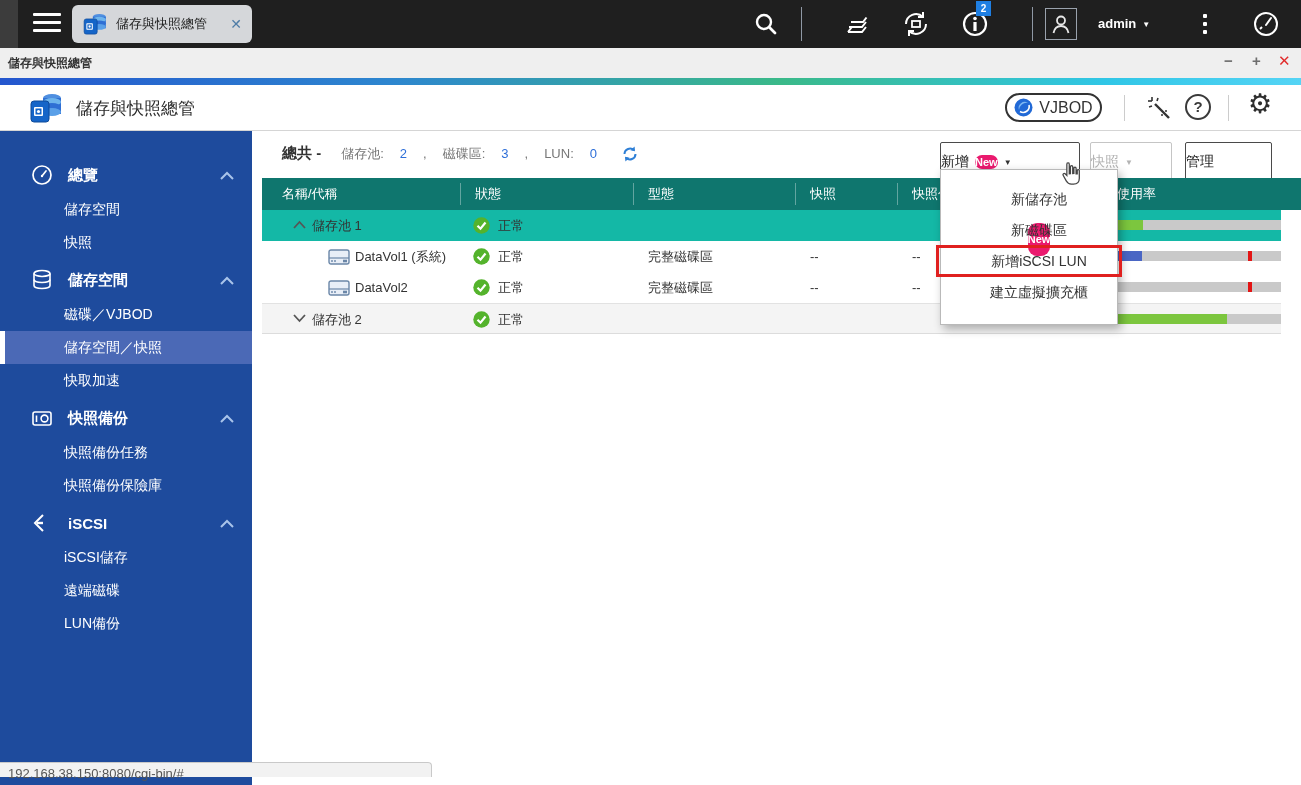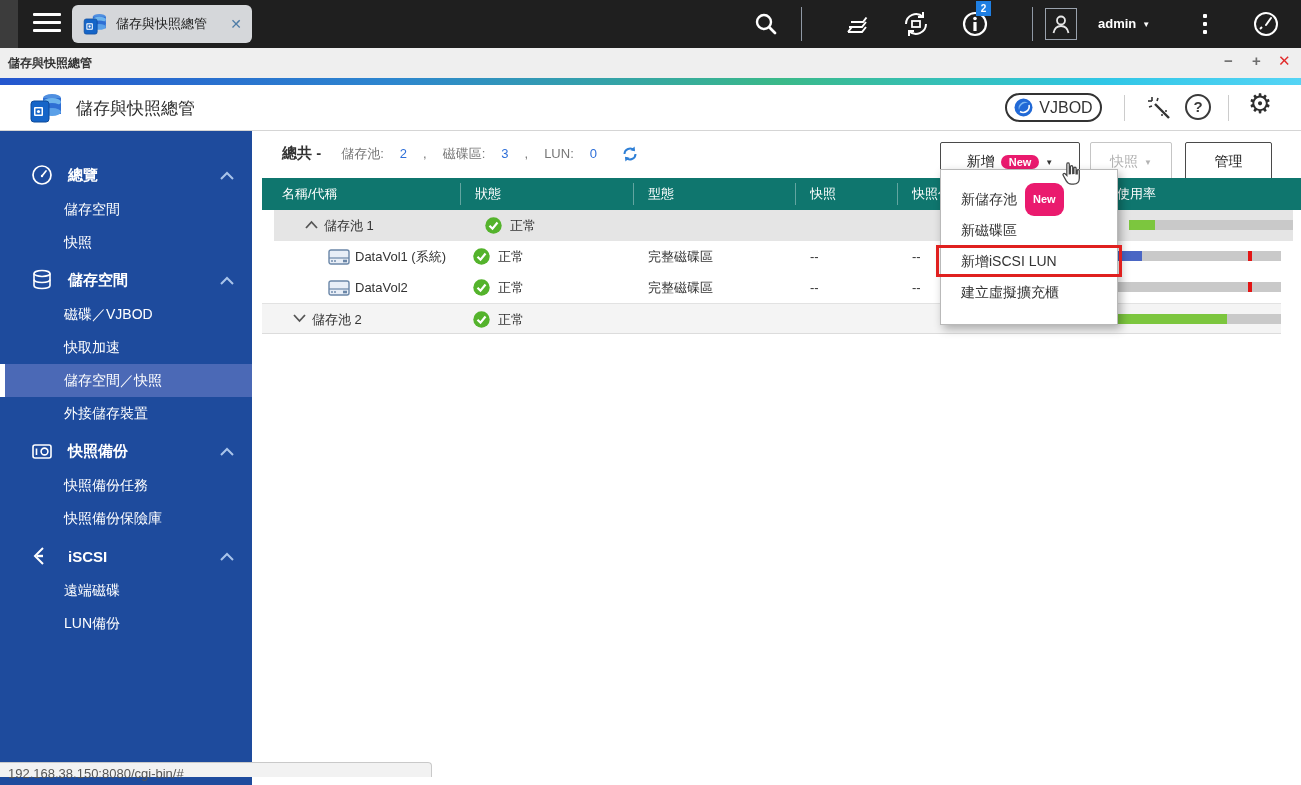--- a/index.html
+++ b/index.html
@@ -53,44 +53,44 @@
   .sitem.selected { background:#4b69b6; }
   .sitem.selected::before { content:""; position:absolute; left:0; top:0; width:5px; height:100%; background:#fff; }
 
   
   .content { position:absolute; left:252px; top:131px; width:1049px; height:654px; background:#fff; }
   .summary { position:absolute; left:30px; top:13px; font-size:13px; color:#777; display:flex; align-items:center; gap:16px; }
   .summary .stitle { font-size:15px; font-weight:bold; color:#333; margin-right:4px; }
   .summary .num { color:#2e6fd8; }
   .refresh { margin-left:8px; cursor:pointer; }
 
-  .btn { position:absolute; top:11px; height:40px; background:#fff; border:1px solid #4a4a4a; border-radius:2px; font-size:14px; color:#222; display:flex; align-items:center; justify-content:center; gap:6px; cursor:pointer; }
+  .btn { position:absolute; top:11px; height:40px; background:#fff; border:1px solid #4a4a4a; border-radius:2px; font-size:14px; color:#222; display:flex; align-items:center; justify-content:flex-start; gap:6px; cursor:pointer; }
   .btn .caret { font-size:8px; color:#333; }
   .btn.disabled { border-color:#c5c5c5; color:#b3b3b3; cursor:default; }
   .btn.disabled .caret { color:#b3b3b3; }
-  .newbadge { background:#ea1a6e; color:#fff; font-size:11px; font-weight:bold; border-radius:9px; padding:1px 8px; }
+  .newbadge { background:#ea1a6e; color:#fff; font-size:11px; font-weight:bold; border-radius:9px; padding:1px 0; }
 
   
   .thead { position:absolute; left:10px; top:47px; width:1208px; height:32px; background:#0f766e; }
   .thcell { position:absolute; top:0; height:32px; line-height:32px; color:#fff; font-size:13px; white-space:nowrap; overflow:hidden; }
   .thsep { position:absolute; top:5px; width:1px; height:22px; background:rgba(255,255,255,0.35); }
   .trow { position:absolute; left:10px; width:1019px; height:31px; background:#fff; }
-  .trow.selected { background:#e5e5e5;margin-left:12px; }
+  .trow.selected { background:#14b8a6; }
   .trow.alt { background:#f4f4f4; border-top:1px solid #e2e2e2; border-bottom:1px solid #dcdcdc; }
   .tcell { position:absolute; top:0; height:31px; line-height:31px; font-size:13px; color:#333; white-space:nowrap; }
   .rowchev { position:absolute; top:10px; cursor:pointer; }
   .statusok { position:absolute; left:211px; top:7px; width:17px; height:17px; }
   .voli { position:absolute; top:8px; left:66px; }
   .usage { position:absolute; left:855px; top:10px; width:164px; height:10px; background:#c9c9c9; }
   .usage .fill { position:absolute; left:0; top:0; height:10px; width:0; }
   .usage .marker { display:none; position:absolute; top:0; width:4px; height:10px; background:#e31515; }
 
   
   .menu { position:absolute; left:688px; top:38px; width:178px; background:#fff; border:1px solid #b9b9b9; box-shadow:3px 4px 9px rgba(0,0,0,0.3); padding:14px 0 16px 0; z-index:30; }
-  .mitem { height:31px; line-height:31px; padding-left:20px; font-size:14px; color:#333; cursor:pointer; display:flex; align-items:center; gap:8px; }
+  .mitem { height:31px; line-height:31px; padding-left:20px; font-size:14px; color:#333; cursor:pointer; display:flex; align-items:center; gap:8px;flex-direction:column; }
   .red-high { position:absolute; left:684px; top:114px; width:186px; height:32px; border:3px solid #e0201f; z-index:31; pointer-events:none; }
   .cursor-hand { position:absolute; left:806px; top:30px; z-index:40; pointer-events:none; }
 
   
   .statusbar { position:absolute; left:0; top:762px; width:432px; height:15px; background:#f2f2f2; border-top:1px solid #c9c9c9; border-right:1px solid #c9c9c9; border-top-right-radius:4px; z-index:50; font-size:13px; color:#555; line-height:22px; padding-left:8px; }
 </style>
 </head>
 <body>
 
 <div class="topbar">
@@ -244,23 +244,22 @@
         <ellipse cx="12" cy="5.5" rx="8" ry="3" fill="none" stroke="#fff" stroke-width="1.6"></ellipse>
         <path d="M4 5.5v6c0 1.7 3.6 3 8 3s8-1.3 8-3v-6" fill="none" stroke="#fff" stroke-width="1.6"></path>
         <path d="M4 11.5v6c0 1.7 3.6 3 8 3s8-1.3 8-3v-6" fill="none" stroke="#fff" stroke-width="1.6"></path>
       </svg>
     <span class="glabel">儲存空間</span>
     <svg class="chev" width="14" height="9" viewBox="0 0 14 9">
         <polyline points="1,8 7,2 13,8" fill="none" stroke="#a9c4ea" stroke-width="2"></polyline>
       </svg>
   </div>
   <div class="sitem">磁碟／VJBOD</div>
+  <div class="sitem selected">儲存空間／快照</div>
   <div class="sitem">快取加速</div>
-  <div class="sitem selected">儲存空間／快照</div>
-  <div class="sitem">外接儲存裝置</div>
 
   <div class="sgroup" style="margin-top:3px;">
     <svg width="24" height="24" viewBox="0 0 24 24">
         <rect x="3" y="6" width="18" height="13" rx="2" fill="none" stroke="#fff" stroke-width="1.6"></rect>
         <circle cx="14.5" cy="12.5" r="3.4" fill="none" stroke="#fff" stroke-width="1.6"></circle>
         <line x1="6.5" y1="9.5" x2="6.5" y2="16" stroke="#fff" stroke-width="1.6"></line>
       </svg>
     <span class="glabel">快照備份</span>
     <svg class="chev" width="14" height="9" viewBox="0 0 14 9">
         <polyline points="1,8 7,2 13,8" fill="none" stroke="#a9c4ea" stroke-width="2"></polyline>
@@ -272,20 +271,21 @@
   <div class="sgroup" style="margin-top:3px;">
     <svg width="24" height="24" viewBox="0 0 24 24">
         <polyline points="13,4 5,12 13,20" fill="none" stroke="#fff" stroke-width="2"></polyline>
         <line x1="7" y1="12" x2="13" y2="12" stroke="#fff" stroke-width="2.4"></line>
       </svg>
     <span class="glabel">iSCSI</span>
     <svg class="chev" width="14" height="9" viewBox="0 0 14 9">
         <polyline points="1,8 7,2 13,8" fill="none" stroke="#a9c4ea" stroke-width="2"></polyline>
       </svg>
   </div>
+  <div class="sitem">iSCSI儲存</div>
   <div class="sitem">遠端磁碟</div>
   <div class="sitem">LUN備份</div>
 </div>
 
 <div class="content">
 
   <div class="summary">
     <span class="stitle">總共 -</span>
     <span>儲存池:</span>
       <span class="num">2</span>

